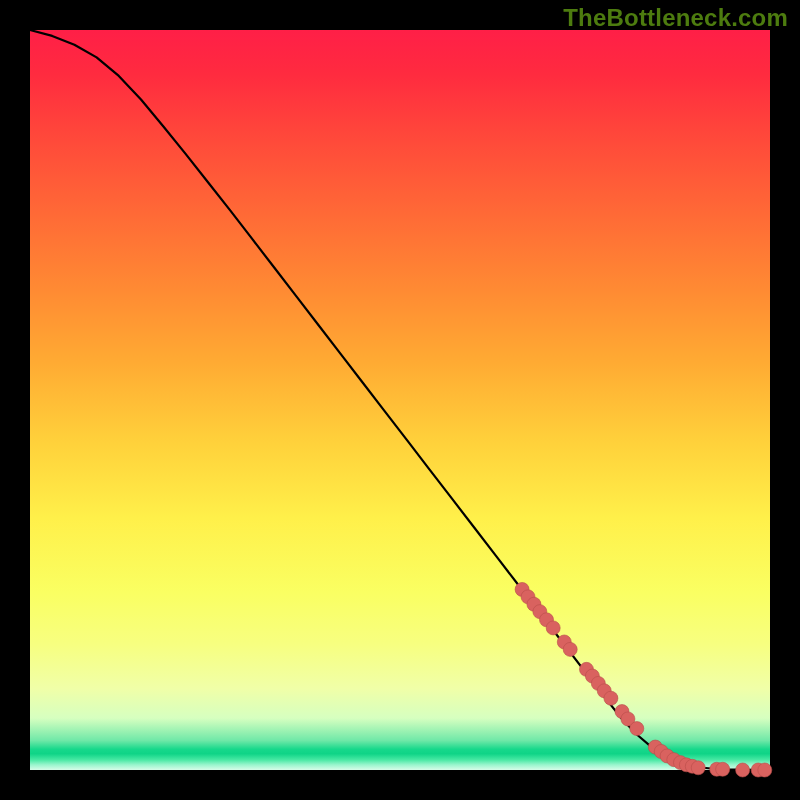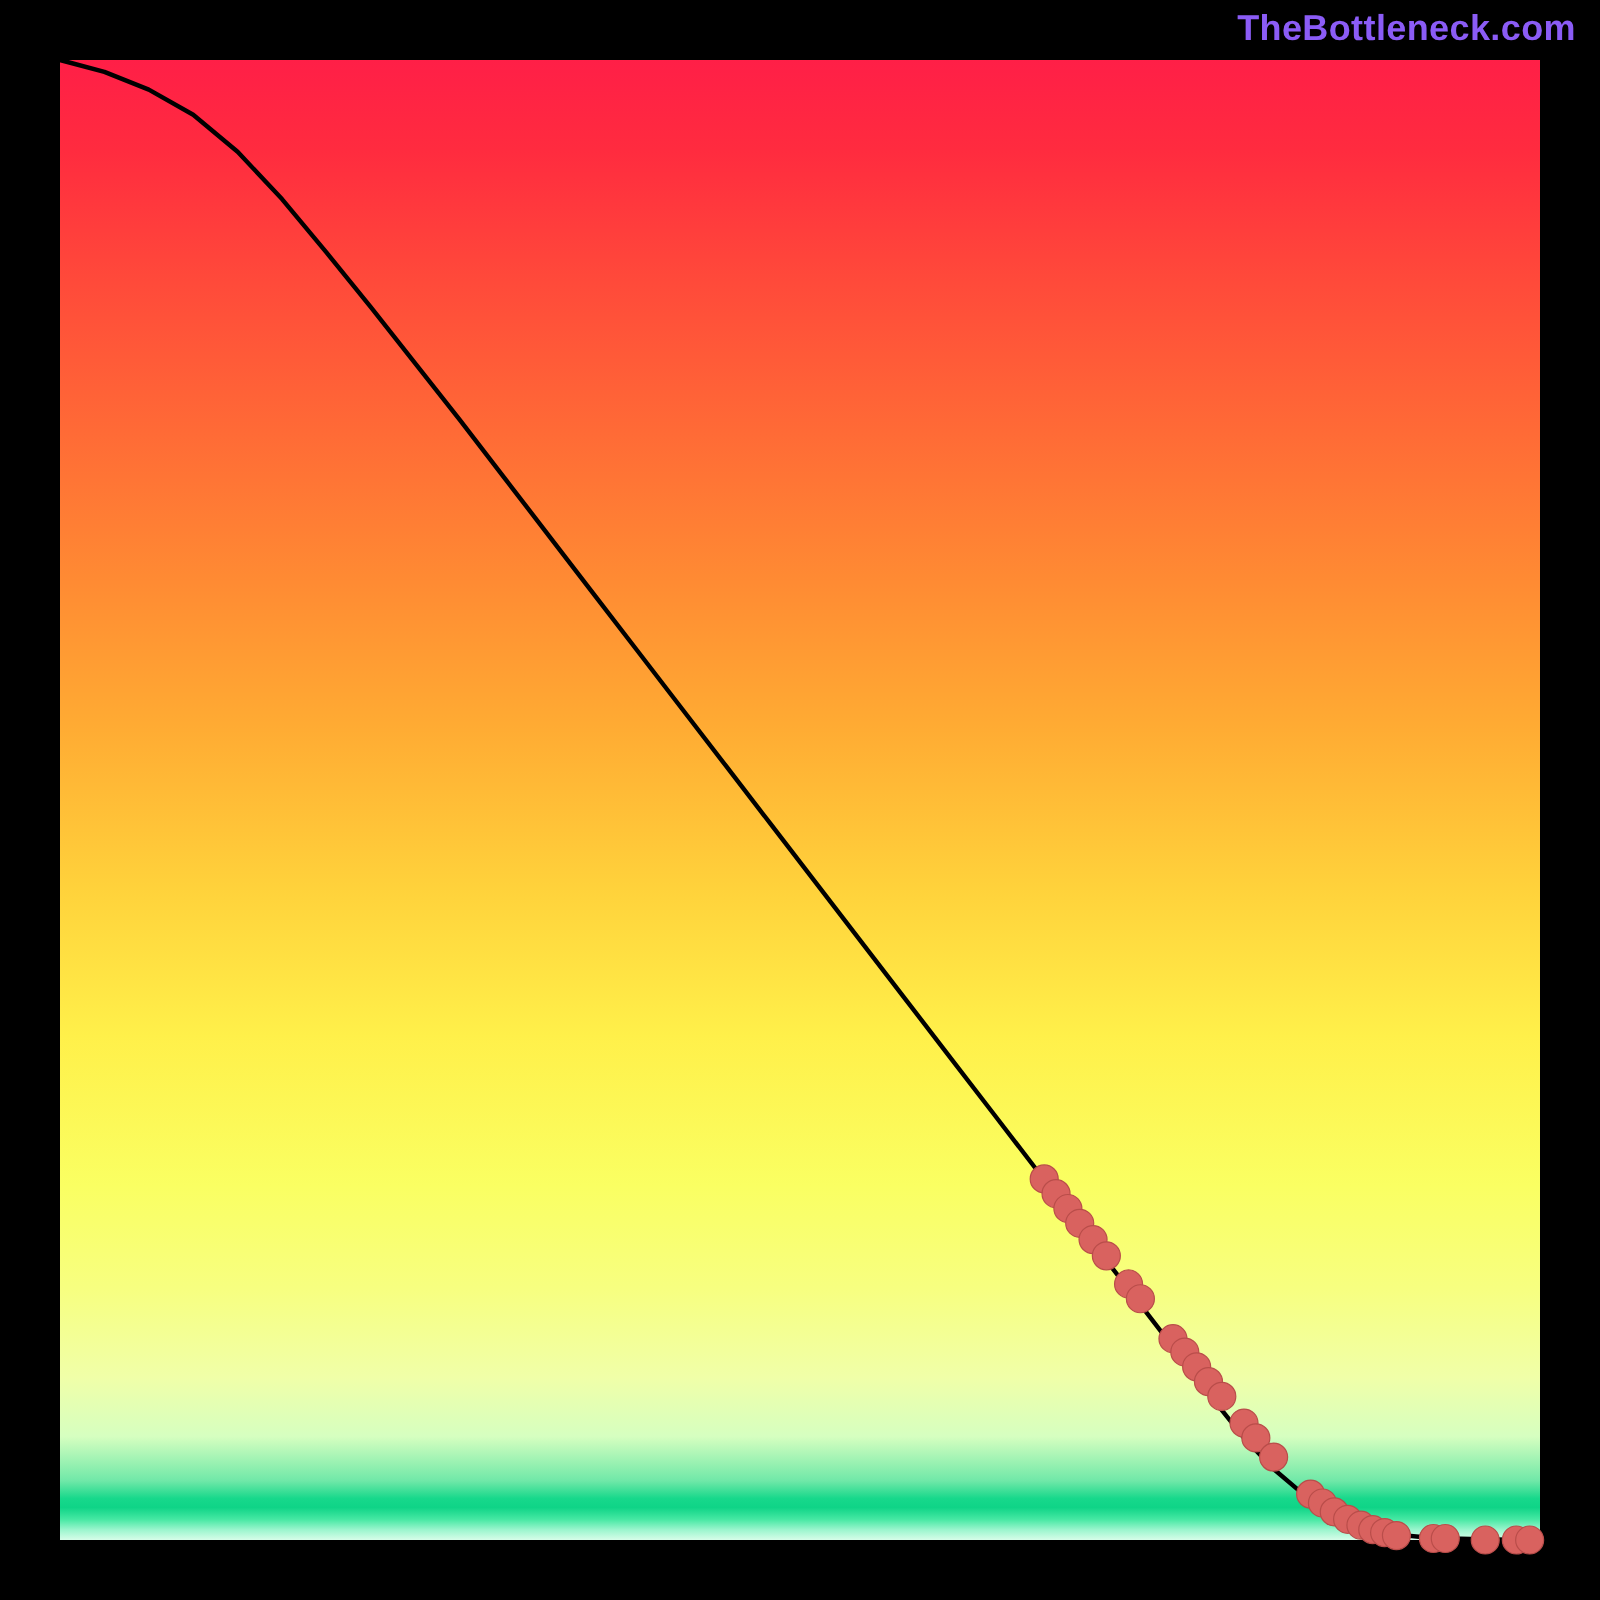--- a/index.html
+++ b/index.html
@@ -14,23 +14,23 @@
   .frame {
     position: relative;
     width: 800px;
     height: 800px;
     background: #000;
   }
   .watermark {
     position: absolute;
     top: 4px;
     right: 12px;
-    font-size: 18px;
+    font-size: 24px;
     font-weight: 600;
-    color: #8b5cf6;
+    color: #4d7c0f;
     letter-spacing: 0.2px;
     z-index: 10;
   }
   .plot {
     position: absolute;
     left: 30px;
     top: 30px;
     width: 740px;
     height: 740px;
     

